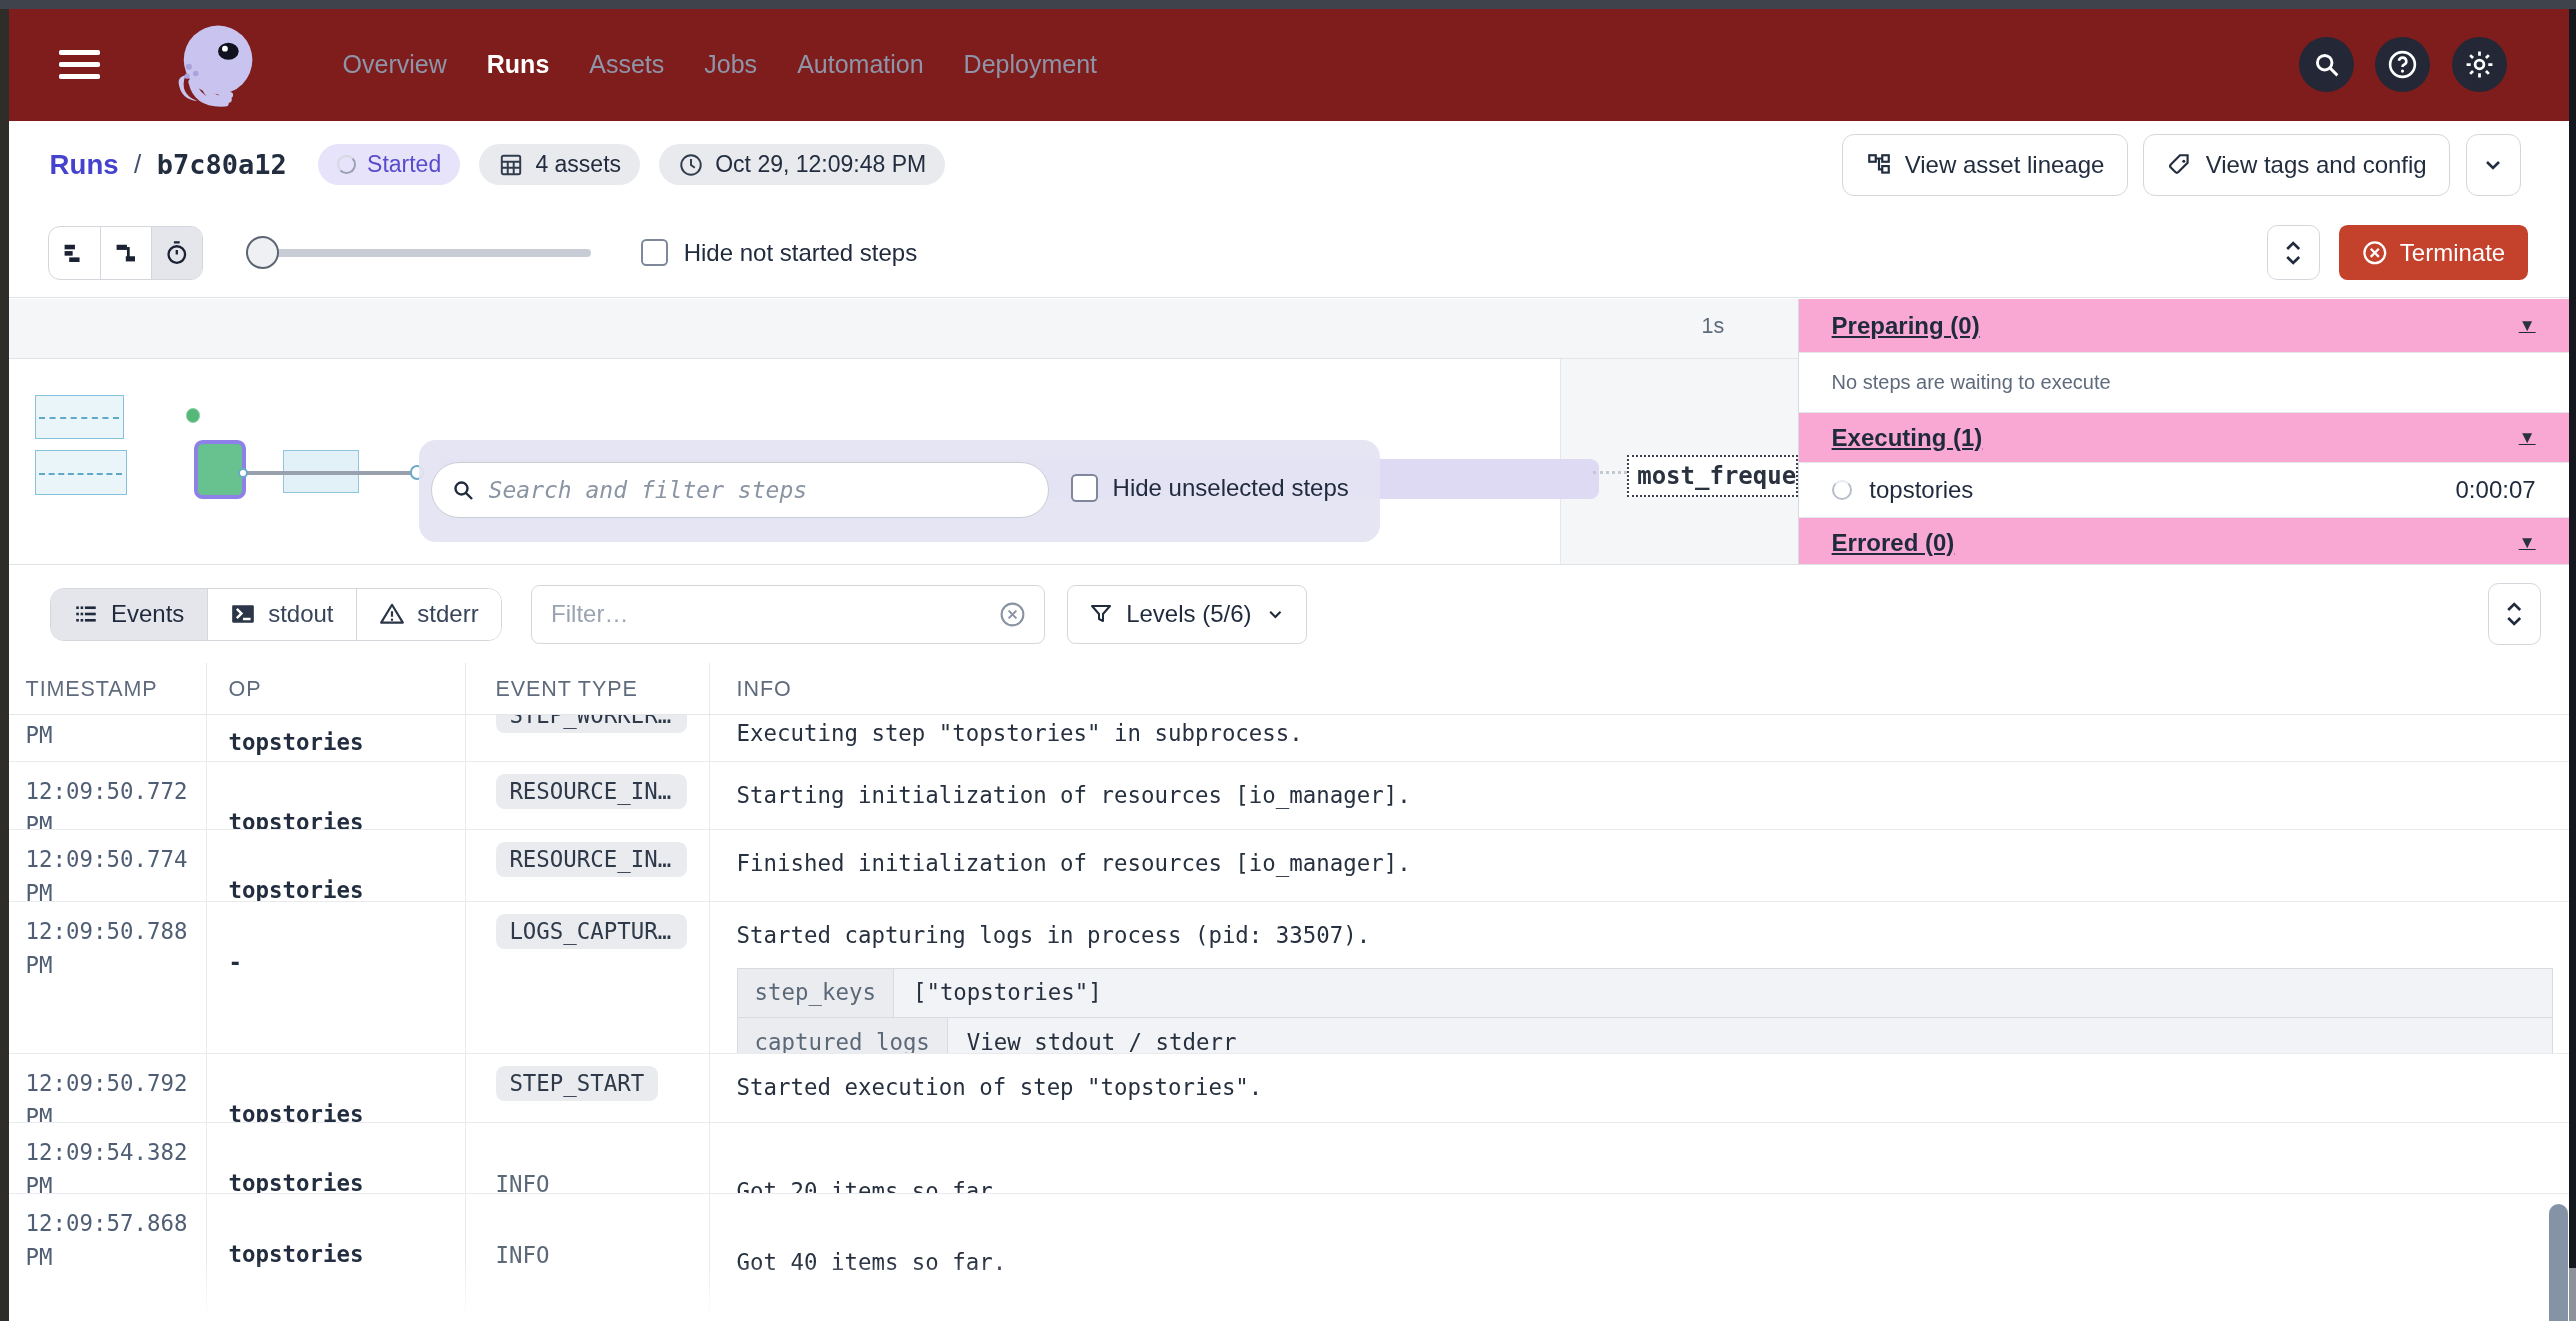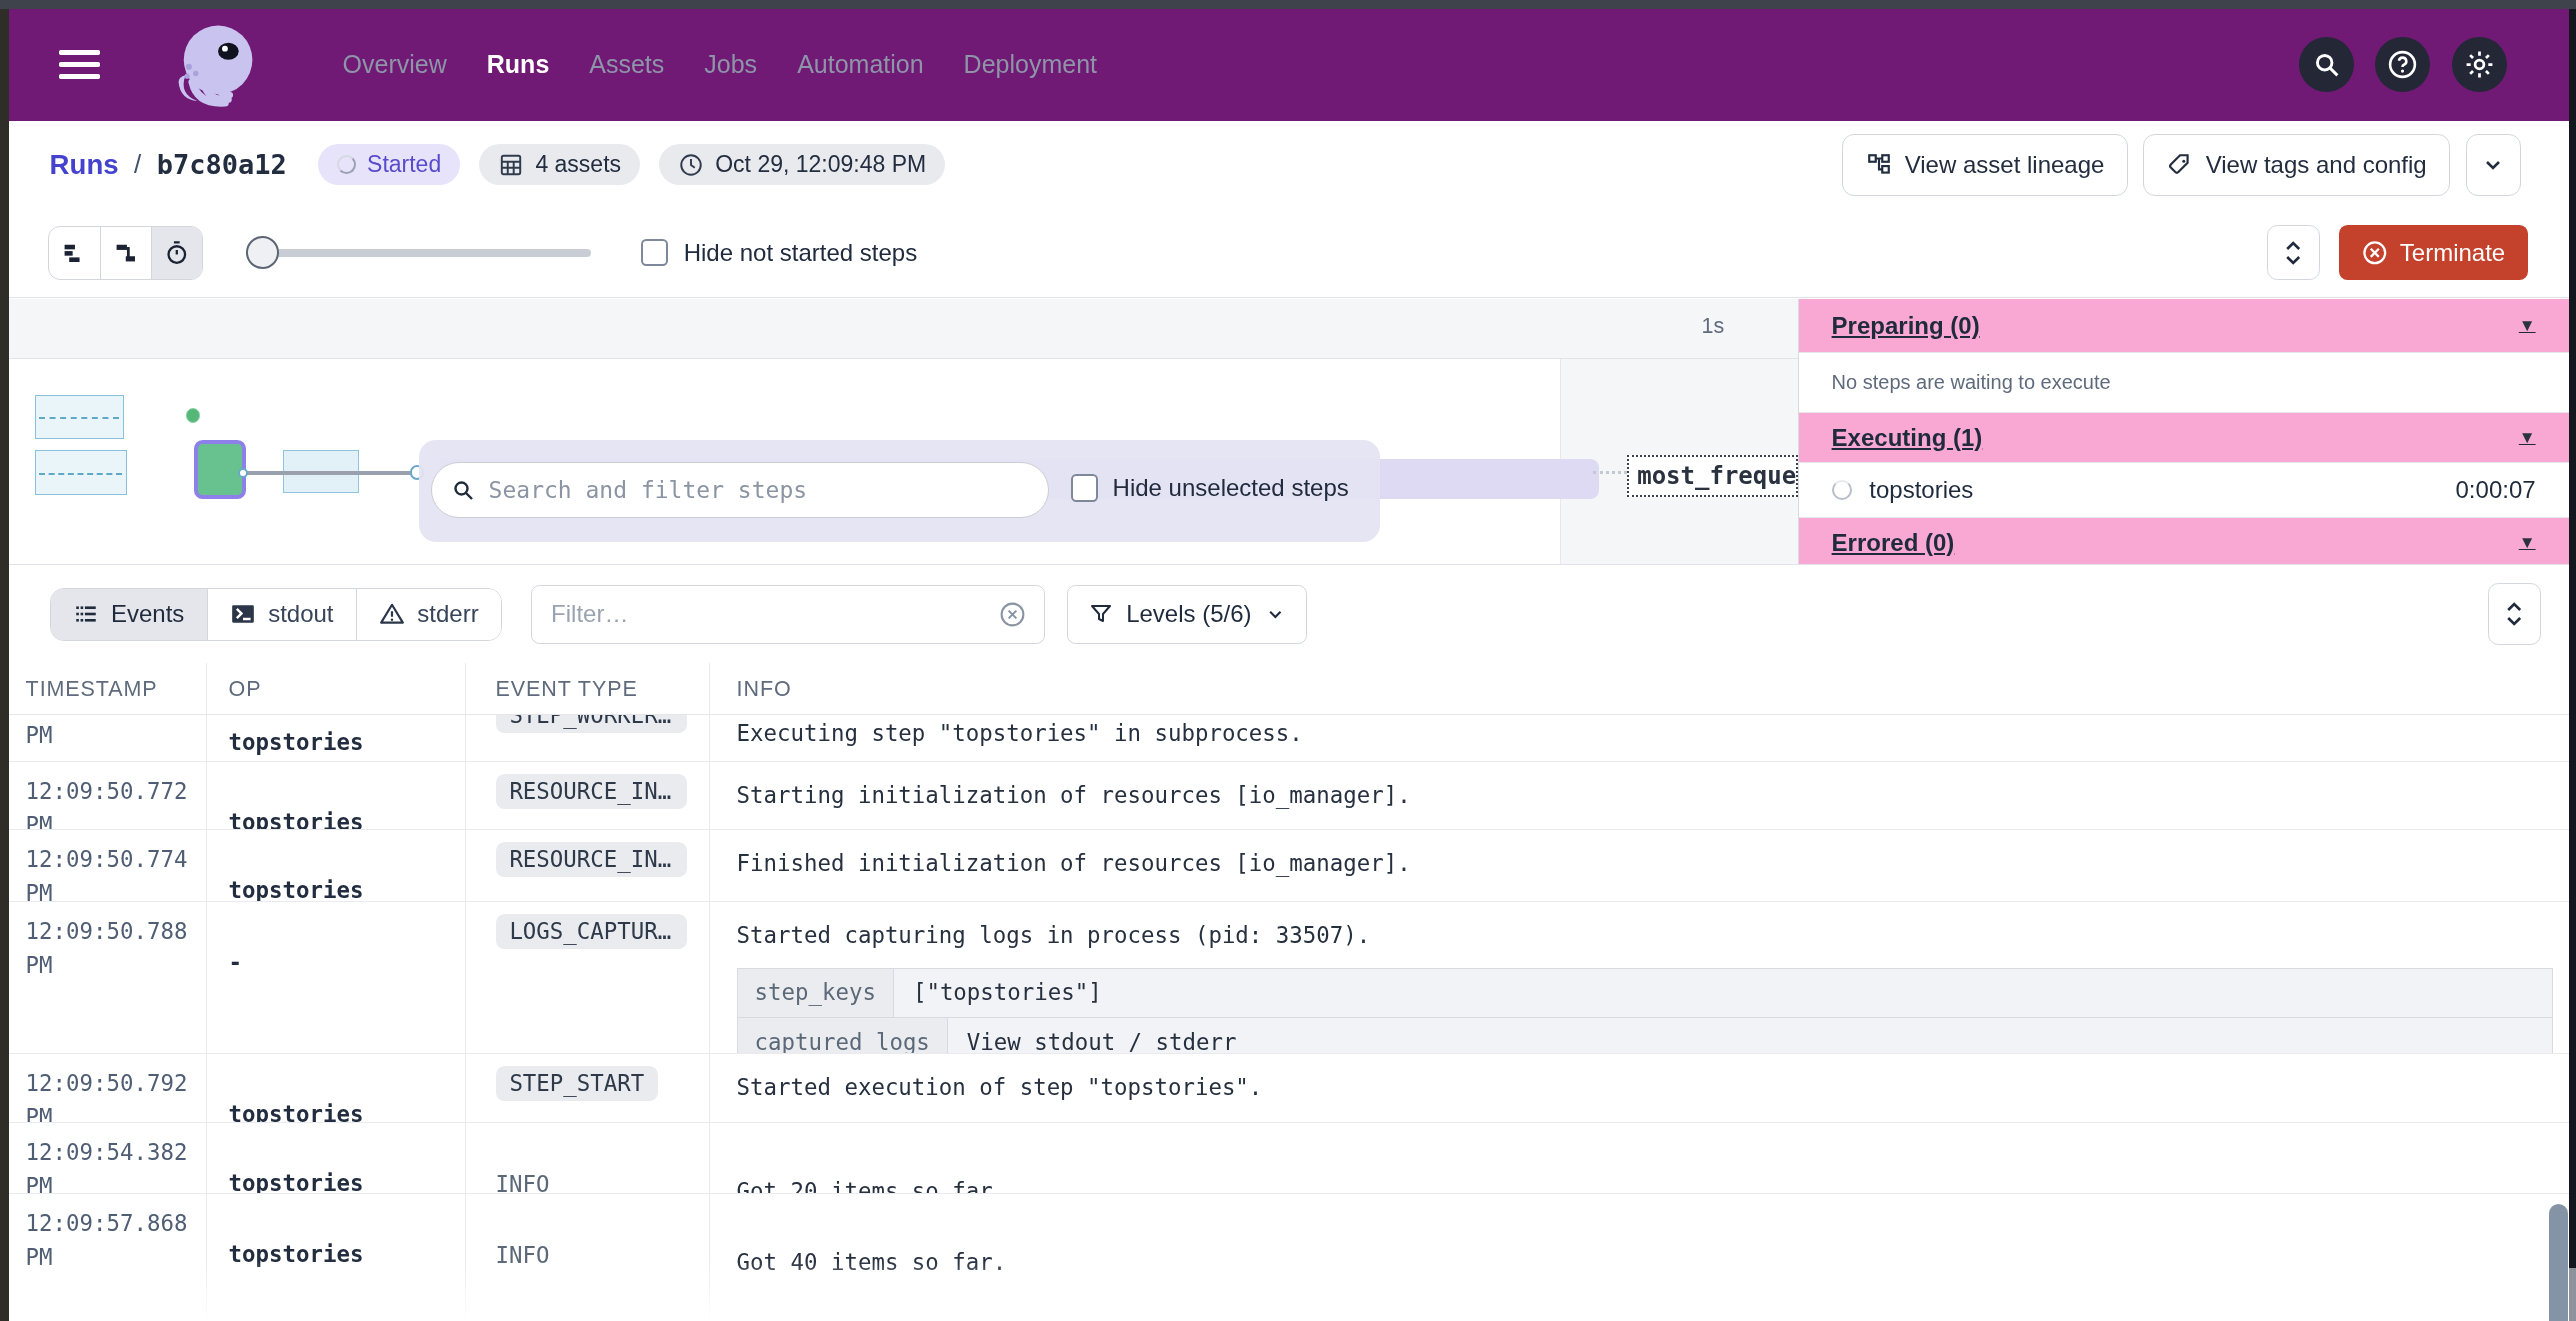--- a/index.html
+++ b/index.html
@@ -8,21 +8,21 @@
           font-family:"Liberation Sans",sans-serif;color:#1f2a3c;}
   .mono{font-family:"DejaVu Sans Mono",monospace;}
 
   
   .chrome-top{position:absolute;left:0;top:0;width:2576px;height:8.6px;background:#3e434c;}
   .chrome-left{position:absolute;left:0;top:8.6px;width:8.6px;height:1313px;background:#2e2d28;}
   .chrome-right{position:absolute;left:2569px;top:8.6px;width:6.9px;height:1260px;background:#14171e;}
   .chrome-right-b{position:absolute;left:2569px;top:1268px;width:6.9px;height:53px;background:#8e939b;}
 
   
-  .navbar{position:absolute;left:8.6px;top:8.6px;width:2560px;height:112px;background:#701a75;
+  .navbar{position:absolute;left:8.6px;top:8.6px;width:2560px;height:112px;background:#7f1d1d;
           display:flex;align-items:center;gap:46px;}
   .hamburger{margin-left:50px;width:41px;height:29px;display:flex;flex-direction:column;justify-content:space-between;cursor:pointer;}
   .hamburger span{display:block;height:5.2px;background:#ffffff;border-radius:1.7px;}
   .logo{margin-left:24px;width:103px;height:86px;}
   .nav-items{display:flex;align-items:center;margin-left:24px;gap:40px;}
   .nav-item{font-size:25px;color:#8e95a8;cursor:pointer;}
   .nav-item.active{color:#ffffff;font-weight:bold;}
   .nav-right{margin-left:auto;margin-right:62px;display:flex;gap:21.5px;}
   .nav-icon-btn{width:55px;height:55px;border-radius:50%;background:#232736;color:#fff;
                 display:flex;align-items:center;justify-content:center;cursor:pointer;}
@@ -81,21 +81,21 @@
                 border:4.3px solid #8d80e8;border-radius:8.6px;cursor:pointer;}
   .step-queued{position:absolute;left:274px;top:151px;width:76px;height:43px;background:#e2f1f8;
                border:1.7px solid #8fc6dd;cursor:pointer;}
   .g-line{position:absolute;left:236px;top:172px;width:174px;height:4.3px;background:#98a1ad;}
   .g-node{position:absolute;border-radius:50%;background:#fff;border:2.6px solid #6aa8c8;}
   .g-band{position:absolute;left:431px;top:160px;width:1159px;height:40px;background:#dedaf4;border-radius:0 8.6px 8.6px 0;}
   .g-overlay{position:absolute;left:410px;top:141px;width:961px;height:102px;background:rgba(228,227,242,.93);
              border-radius:17px;}
   .g-search{position:absolute;left:12px;top:21.5px;width:618px;height:56px;background:#fff;border:1.7px solid #c9cdd4;
             border-radius:28.4px;display:flex;align-items:center;padding:0 19px;gap:12px;}
-  .g-search input{border:none;outline:none;flex:1;font-family:"DejaVu Sans Mono",monospace;font-size:23px;color:#0f766e;background:transparent;}
+  .g-search input{border:none;outline:none;flex:1;font-family:"DejaVu Sans Mono",monospace;font-size:23px;color:#0f766e;background:transparent;font-style:italic;}
   .g-search input::placeholder{color:#8a94a2;}
   .g-overlay .chk{position:absolute;left:652px;top:34px;}
   .g-overlay .chk-label{position:absolute;left:694px;top:34px;margin:0;}
   .g-dotline{position:absolute;left:1584px;top:172px;width:34px;border-top:3.4px dotted #c3c9d1;}
   .g-mf{position:absolute;left:1618px;top:156px;width:171px;height:42px;border:2.6px dotted #3a4150;background:#fff;
         overflow:hidden;white-space:nowrap;font-weight:bold;font-size:24px;line-height:38px;padding-left:8.6px;
         color:#2a3240;cursor:pointer;}
 
   
   .g-panel{position:absolute;left:1789px;top:0;right:0;bottom:0;background:#fff;border-left:1.7px solid #d8dbe0;overflow:hidden;}

